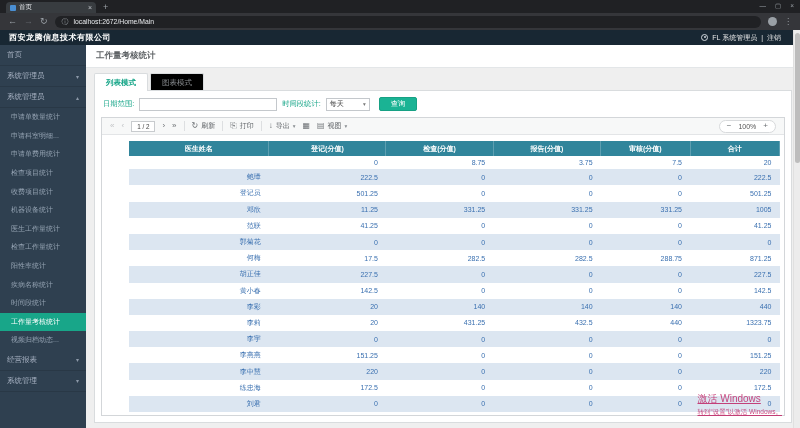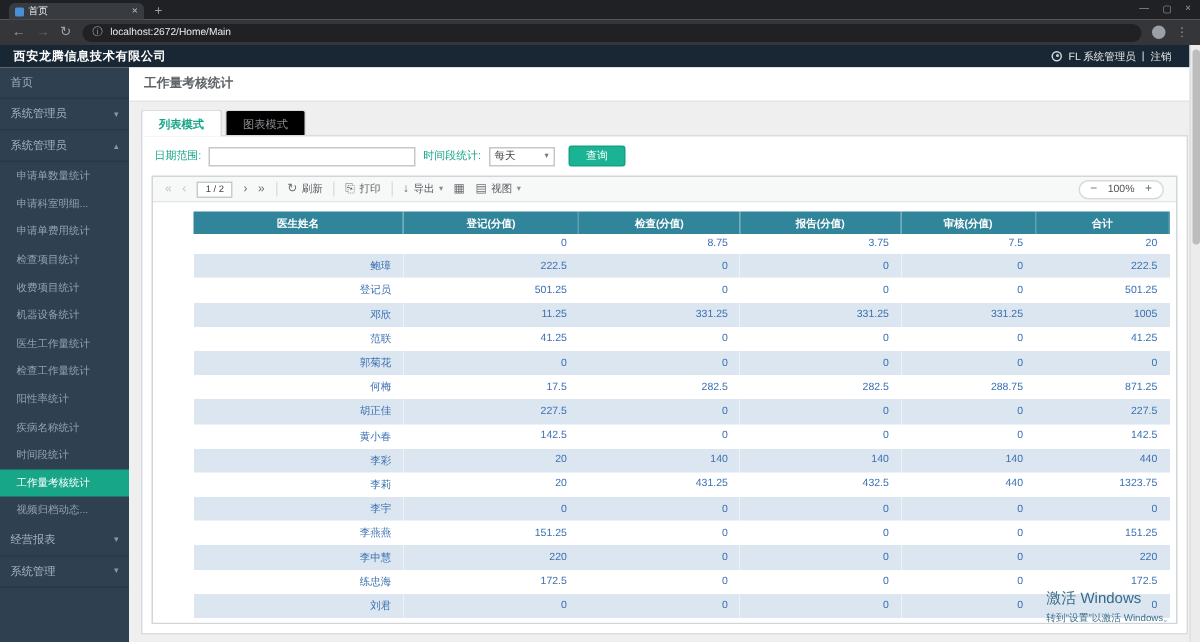--- a/index.html
+++ b/index.html
@@ -68,21 +68,21 @@
   table.report th:nth-child(1){width:21.5%;}
   table.report th:nth-child(2){width:18%;}
   table.report th:nth-child(3){width:16.5%;}
   table.report th:nth-child(4){width:16.5%;}
   table.report th:nth-child(5){width:13.75%;}
   table.report th:nth-child(6){width:13.75%;}
   table.report td{font-size:7px;color:#3a70b0;text-align:right;padding:3.1px 8px 3.1px 2px;white-space:nowrap;overflow:hidden;}
   table.report tbody tr:nth-child(even) td{background:#dce6f1;}
 
   
-  .watermark{position:absolute;right:18px;bottom:11px;color:#0c4a6e;opacity:.8;pointer-events:none;}
+  .watermark{position:absolute;right:18px;bottom:11px;color:#be185d;opacity:.8;pointer-events:none;text-decoration:underline;}
   .watermark .l1{font-size:10px;}
   .watermark .l2{font-size:6.5px;margin-top:2px;}
   .scrollbar{position:absolute;right:0;top:30px;width:7px;height:398px;background:#ececec;border-left:1px solid #e0e0e0;}
   .scrollbar .thumb{position:absolute;left:1px;top:3px;width:5px;height:130px;background:#bdbdbd;border-radius:3px;}
 </style>
 </head>
 <body>
 
 <div class="screen">
 

